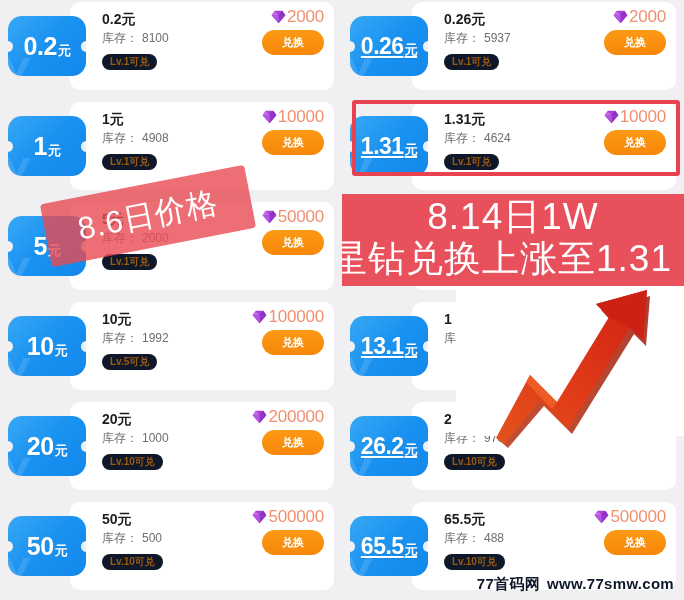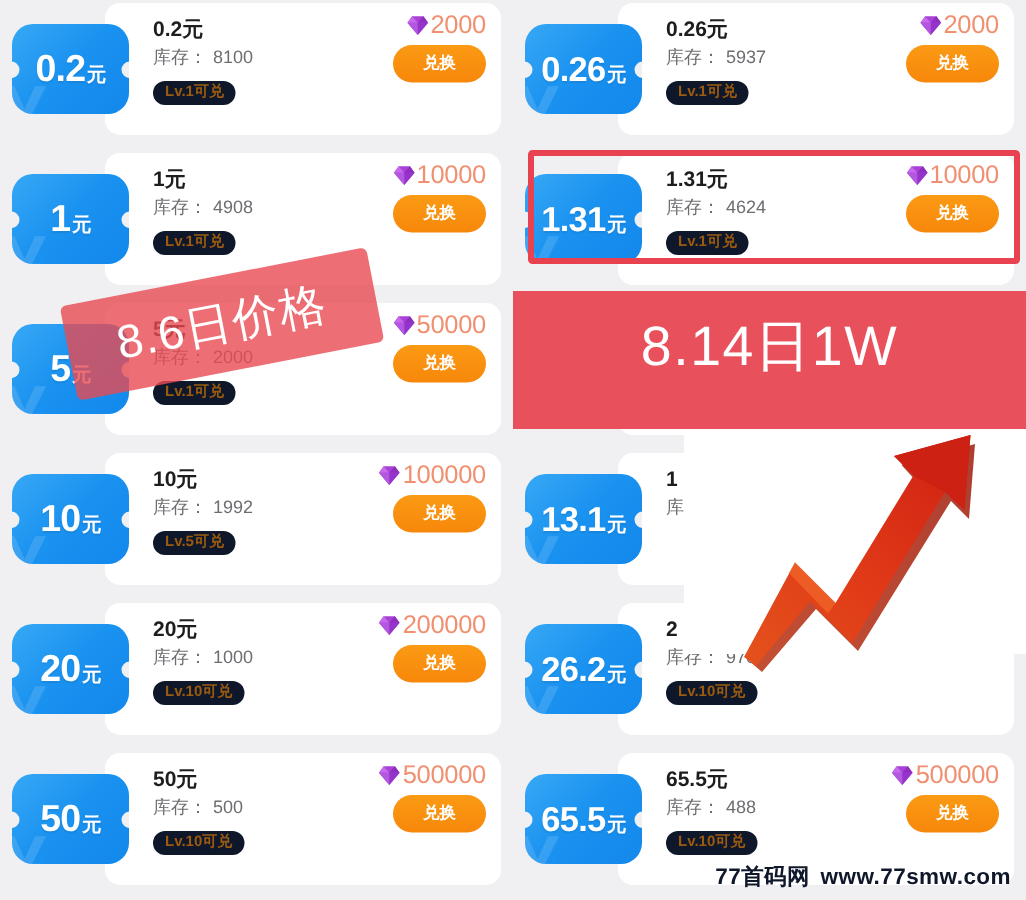--- a/index.html
+++ b/index.html
@@ -90,21 +90,21 @@
     font-size: 25px;
     letter-spacing: -0.5px;
     white-space: nowrap;
     text-shadow: 0 1px 1px rgba(0,0,0,0.08);
   }
   .ticket-amt .yuan {
     font-size: 13px;
     font-weight: bold;
     margin-left: 1px;
   }
-  .ticket.w5 .ticket-amt { font-size: 23px; }
+  .ticket.w5 .ticket-amt { font-size: 23px; text-decoration: underline; }
 
   
   .info {
     position: absolute;
     left: 94px;
     top: 8px;
     z-index: 3;
   }
   .info-title {
     font-size: 14px;
@@ -219,21 +219,21 @@
     overflow: hidden;
   }
   #banner .bl {
     position: absolute;
     color: #ffffff;
     white-space: nowrap;
     font-size: 37px;
     line-height: 40px;
     letter-spacing: 1px;
   }
-  #banner .bl1 { top: 17px; left: 0; width: 342px; text-align: center; }
+  #banner .bl1 { top: 3px; left: 0; width: 342px; text-align: center; }
   #banner .bl2 { top: 45px; left: -12px; }
 
   
   #arrow-mask {
     position: absolute;
     left: 456px; top: 286px;
     width: 228px; height: 150px;
     background: #ffffff;
     z-index: 27;
   }
@@ -524,20 +524,21 @@
   </div>
 
   <div id="highlight-box"></div>
 
   <div id="stamp">
     <span class="stamp-txt">8.6日价格</span>
   </div>
 
   <div id="banner">
     <div class="bl bl1">8.14日1W</div>
+    <div class="bl bl2">星钻兑换上涨至1.31</div>
   </div>
 
   <div id="arrow-mask"></div>
 
   <div id="arrow-wrap">
     <svg viewBox="0 0 224 180" width="224" height="180">
       <defs>
         <linearGradient id="agrad" x1="0" y1="1" x2="1" y2="0">
           <stop offset="0%" stop-color="#e4531c"></stop>
           <stop offset="45%" stop-color="#e03a18"></stop>

